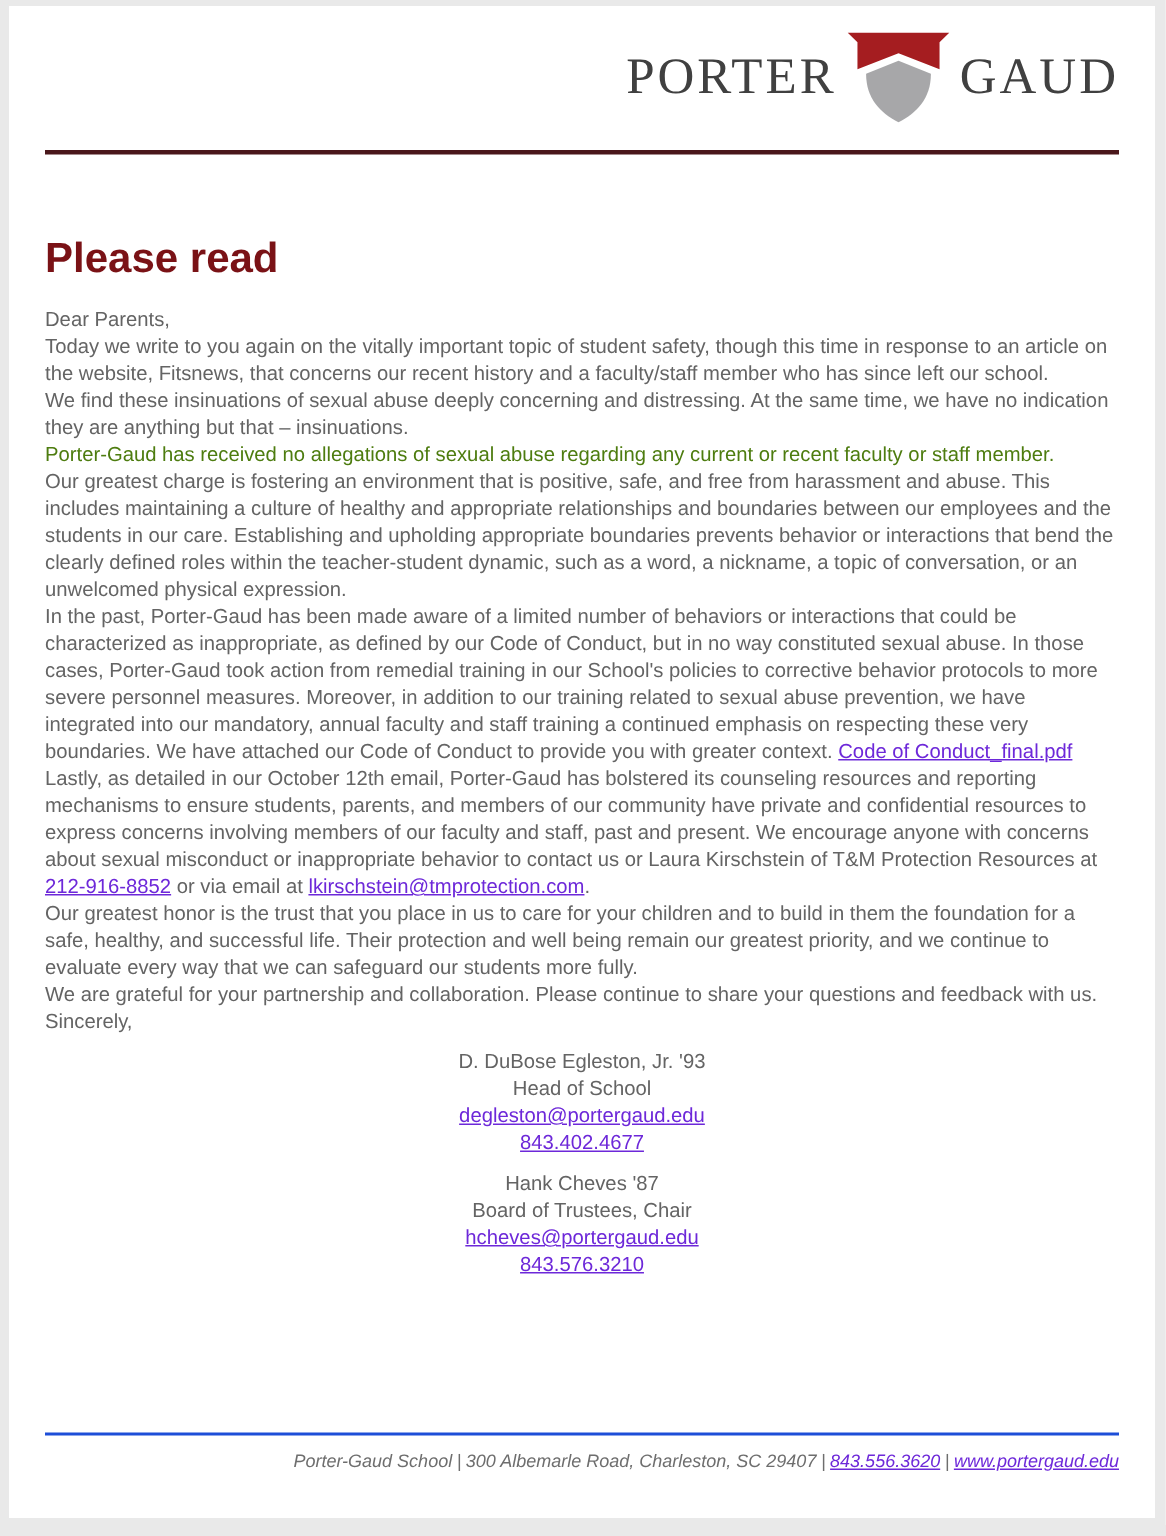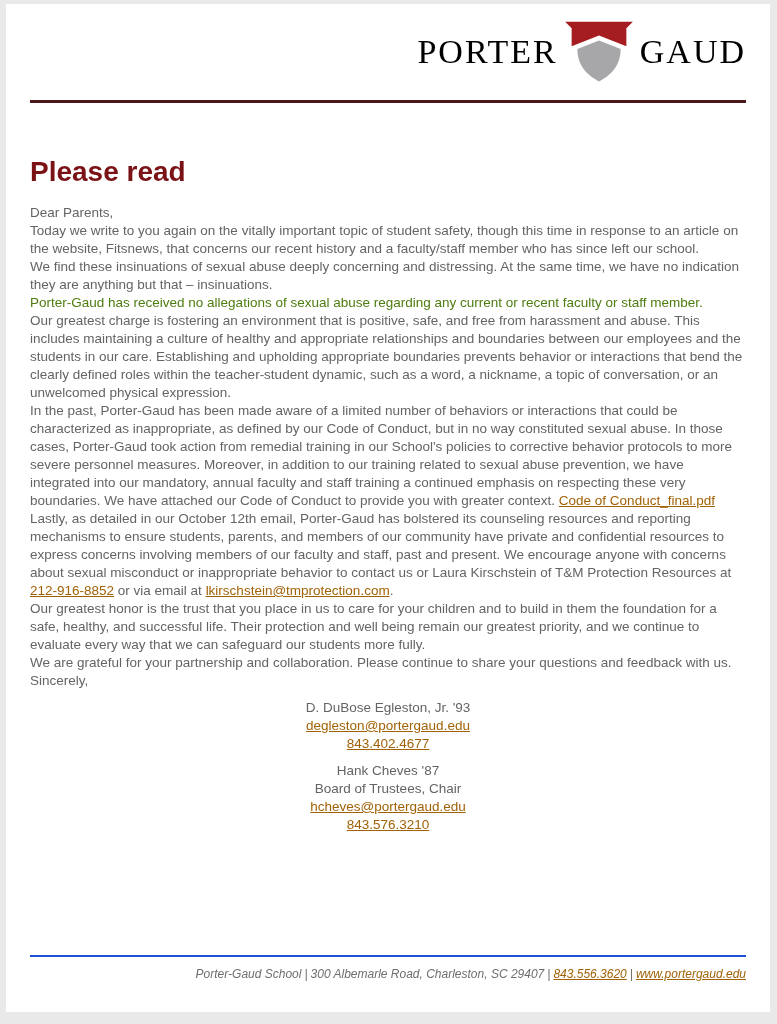--- a/index.html
+++ b/index.html
@@ -29,21 +29,21 @@
     padding: 0 24px;
   }
   .logo {
     display: flex;
     align-items: center;
   }
   .logo-word {
     font-family: "Liberation Serif", serif;
     font-size: 34px;
     letter-spacing: 2px;
-    color: #000000;
+    color: #404040;
     line-height: 1;
   }
   .logo-icon { margin: 0 5px; display: block; }
   .rule {
     border: none;
     border-top: 3px solid #4a171b;
     margin: 0 24px;
   }
   
   .content {
@@ -55,21 +55,21 @@
   .content h1 {
     margin: 59px 0 0 0;
     font-size: 28px;
     line-height: 20px;
     font-weight: bold;
     color: #7a1216;
   }
   .content p { margin: 0 0 0 0; }
   .content p.salutation { margin-top: 22px; }
   .content p.bold-note { font-weight: normal; color: #4d7c0f; }
-  a { color: #a16207; cursor: pointer; }
+  a { color: #6d28d9; cursor: pointer; }
   .sig-block { margin-top: 9px; }
   .sig-line { line-height: 18px; text-align: center; }
   
   .footer {
     position: absolute;
     left: 24px;
     right: 24px;
     top: 951px;
     border-top: 2px solid #1d4ed8;
     padding-top: 10px;
@@ -116,20 +116,21 @@
     <p><span>Lastly, as detailed in our October 12th email, Porter-Gaud has bolstered its counseling resources and reporting mechanisms to ensure students, parents, and members of our community have private and confidential resources to express concerns involving members of our faculty and staff, past and present.  We encourage anyone with concerns about sexual misconduct or inappropriate behavior to contact us or Laura Kirschstein of T&amp;M Protection Resources at </span><a href="#">212-916-8852</a><span> or via email at </span><a href="#">lkirschstein@tmprotection.com</a><span>.</span></p>
 
     <p>Our greatest honor is the trust that you place in us to care for your children and to build in them the foundation for a safe, healthy, and successful life. Their protection and well being remain our greatest priority, and we continue to evaluate every way that we can safeguard our students more fully.</p>
 
     <p>We are grateful for your partnership and collaboration. Please continue to share your questions and feedback with us.</p>
 
     <p>Sincerely,</p>
 
     <div class="sig-block">
       <div class="sig-line">D. DuBose Egleston, Jr. '93</div>
+      <div class="sig-line">Head of School</div>
       <div class="sig-line"><a href="#">degleston@portergaud.edu</a></div>
       <div class="sig-line"><a href="#">843.402.4677</a></div>
     </div>
 
     <div class="sig-block">
       <div class="sig-line">Hank Cheves '87</div>
       <div class="sig-line">Board of Trustees, Chair</div>
       <div class="sig-line"><a href="#">hcheves@portergaud.edu</a></div>
       <div class="sig-line"><a href="#">843.576.3210</a></div>
     </div>

